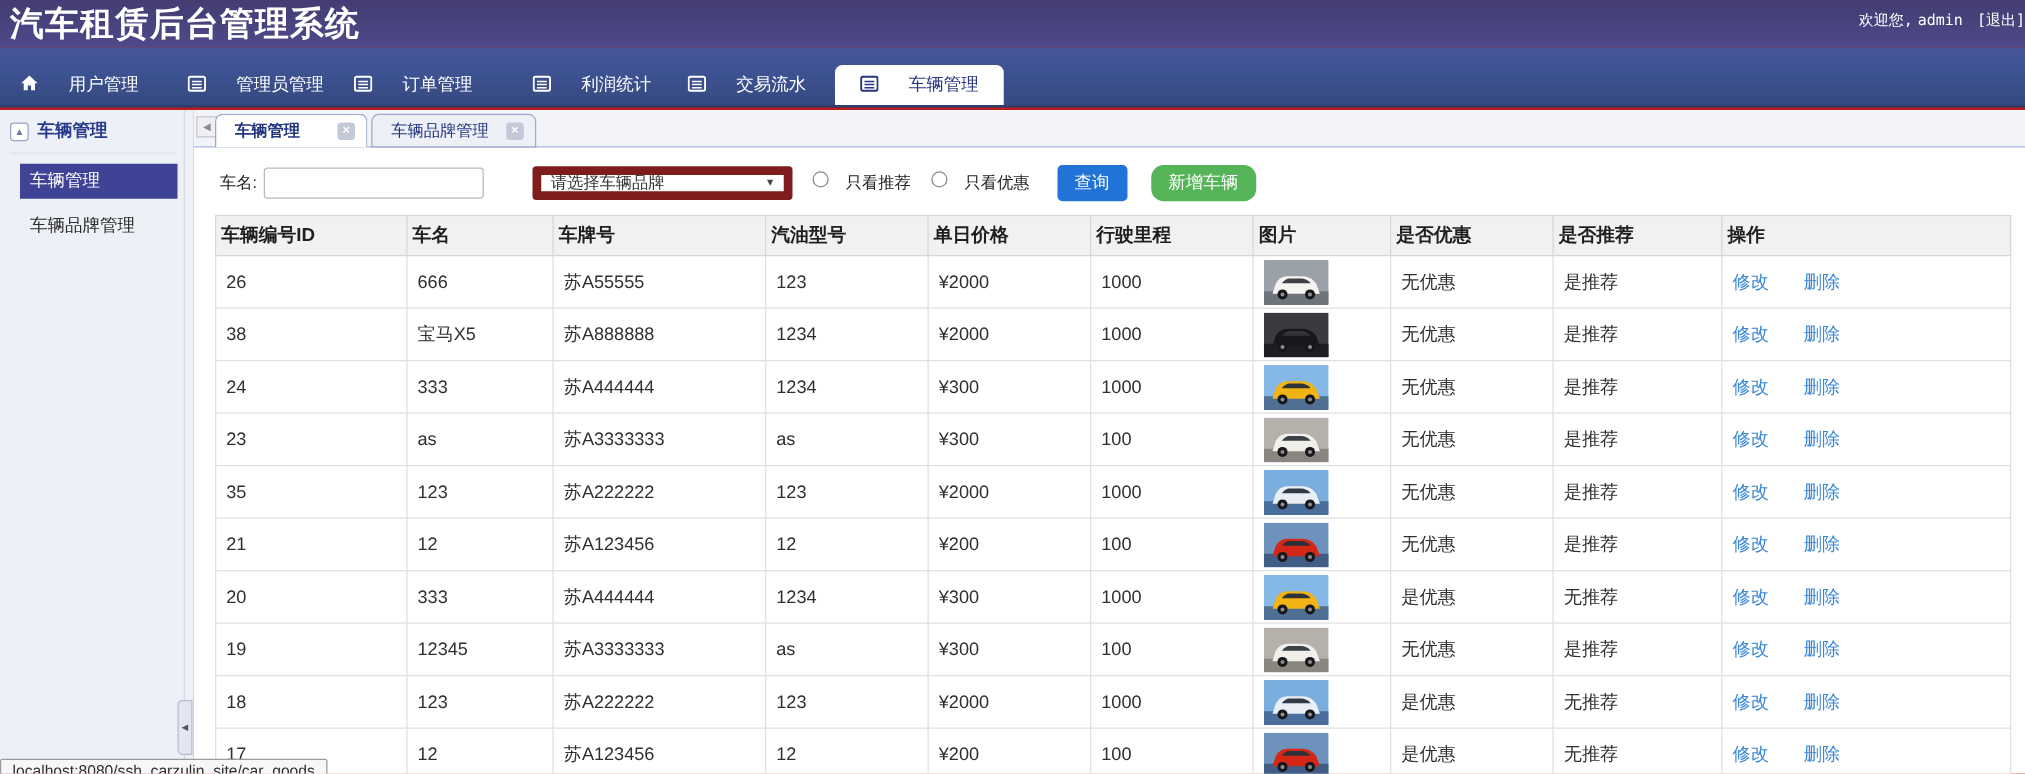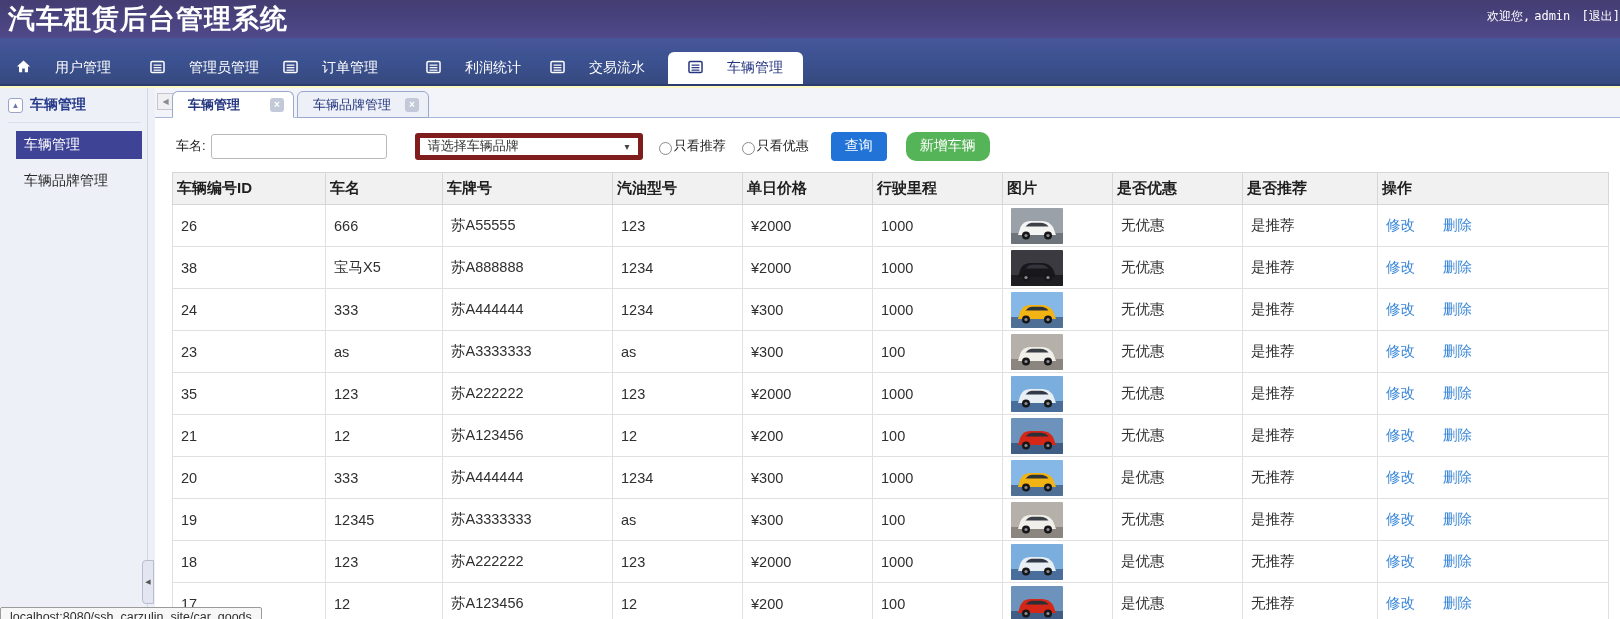--- a/index.html
+++ b/index.html
@@ -1,17 +1,17 @@
 <!DOCTYPE html>
 <html><head>
 <meta charset="utf-8">
 <style>
   * { margin:0; padding:0; box-sizing:border-box; }
   body { font-family:"Liberation Sans","DejaVu Sans",sans-serif; }
-  .page{position:relative;width:1620px;height:619px;overflow:hidden;background:#fef9c3;}
+  .page{position:relative;width:1620px;height:619px;overflow:hidden;background:#b91c1c;}
 
   
   .header{position:absolute;top:0;left:0;right:0;height:38px;background:linear-gradient(180deg,#433d72 0%,#4b4583 70%,#50498a 100%);}
   .app-title{position:absolute;left:8px;top:0px;font-size:27px;line-height:38px;color:#fff;font-weight:bold;letter-spacing:1px;}
   .welcome{position:absolute;right:-4px;top:8px;color:#fff;font-size:12px;font-family:"DejaVu Sans Mono",monospace;white-space:nowrap;}
   .welcome span{margin-right:4px;}
   .logout{cursor:pointer;}
 
   
   .navbar{position:absolute;top:38px;left:0;right:0;height:48px;background:linear-gradient(180deg,#47569a 0%,#3c5291 45%,#36497f 100%);border-bottom:2px solid #2a3d6e;}
@@ -37,23 +37,23 @@
   .tab-scroll{position:absolute;left:2px;top:5px;width:17px;height:17px;background:#f0f0f3;border:1px solid #c5c5cf;color:#8a8a95;font-size:8px;display:flex;align-items:center;justify-content:center;cursor:pointer;}
   .tab{position:absolute;bottom:-1px;height:27px;display:flex;align-items:center;justify-content:space-between;padding:0 9px 0 15px;border:1px solid #9aa8cc;border-radius:6px 6px 0 0;font-size:13px;color:#23357f;cursor:pointer;}
   .tab.active{background:#fff;border-bottom-color:#fff;font-weight:bold;left:17px;width:122px;}
   .tab.inactive{background:#eef0f7;left:142px;width:132px;}
   .tab-close{width:14px;height:14px;background:#c3c9d8;border-radius:3px;color:#fff;font-size:10px;line-height:14px;text-align:center;font-weight:bold;cursor:pointer;}
 
   
   .toolbar{position:absolute;top:30px;left:0;right:0;height:56px;display:flex;align-items:center;padding-left:21px;}
   .fld-label{font-size:13px;color:#222;margin-right:5px;}
   .txt{width:176px;height:25px;border:1px solid #b9b9b9;border-radius:3px;background:#fff;font-size:13px;padding:0 6px;}
-  .sel{margin-left:28px;width:228px;height:27px;border:5px solid #7f1d1d;border-radius:3px;background:#fff;display:flex;align-items:center;justify-content:space-between;padding:0 8px;font-size:13px;color:#333;cursor:pointer;}
+  .sel{margin-left:39px;width:208px;height:27px;border:7px solid #7f1d1d;border-radius:3px;background:#fff;display:flex;align-items:center;justify-content:space-between;padding:0 8px;font-size:13px;color:#333;cursor:pointer;}
   .sel .chev{color:#444;font-size:10px;}
-  .radio-group{display:flex;align-items:flex-end;margin-left:16px;gap:2px;cursor:pointer;}
+  .radio-group{display:flex;align-items:flex-start;margin-left:16px;gap:14px;cursor:pointer;}
   .radio{width:13px;height:13px;border:1px solid #8a8a8a;border-radius:50%;background:#fff;}
   .radio-label{font-size:13px;color:#222;}
   .btn{height:29px;border:none;border-radius:4px;color:#fff;font-size:14px;display:flex;align-items:center;justify-content:center;cursor:pointer;}
   .btn-search{margin-left:22px;width:56px;}
   .btn-add{margin-left:19px;width:84px;}
 
   
   .grid{position:absolute;top:84px;left:17px;}
   table{border-collapse:collapse;table-layout:fixed;width:1436px;}
   th{background:#f1f1f1;border:1px solid #d6d6d6;font-size:15px;font-weight:bold;color:#1f1f1f;text-align:left;padding:6px 4px;height:31px;}

